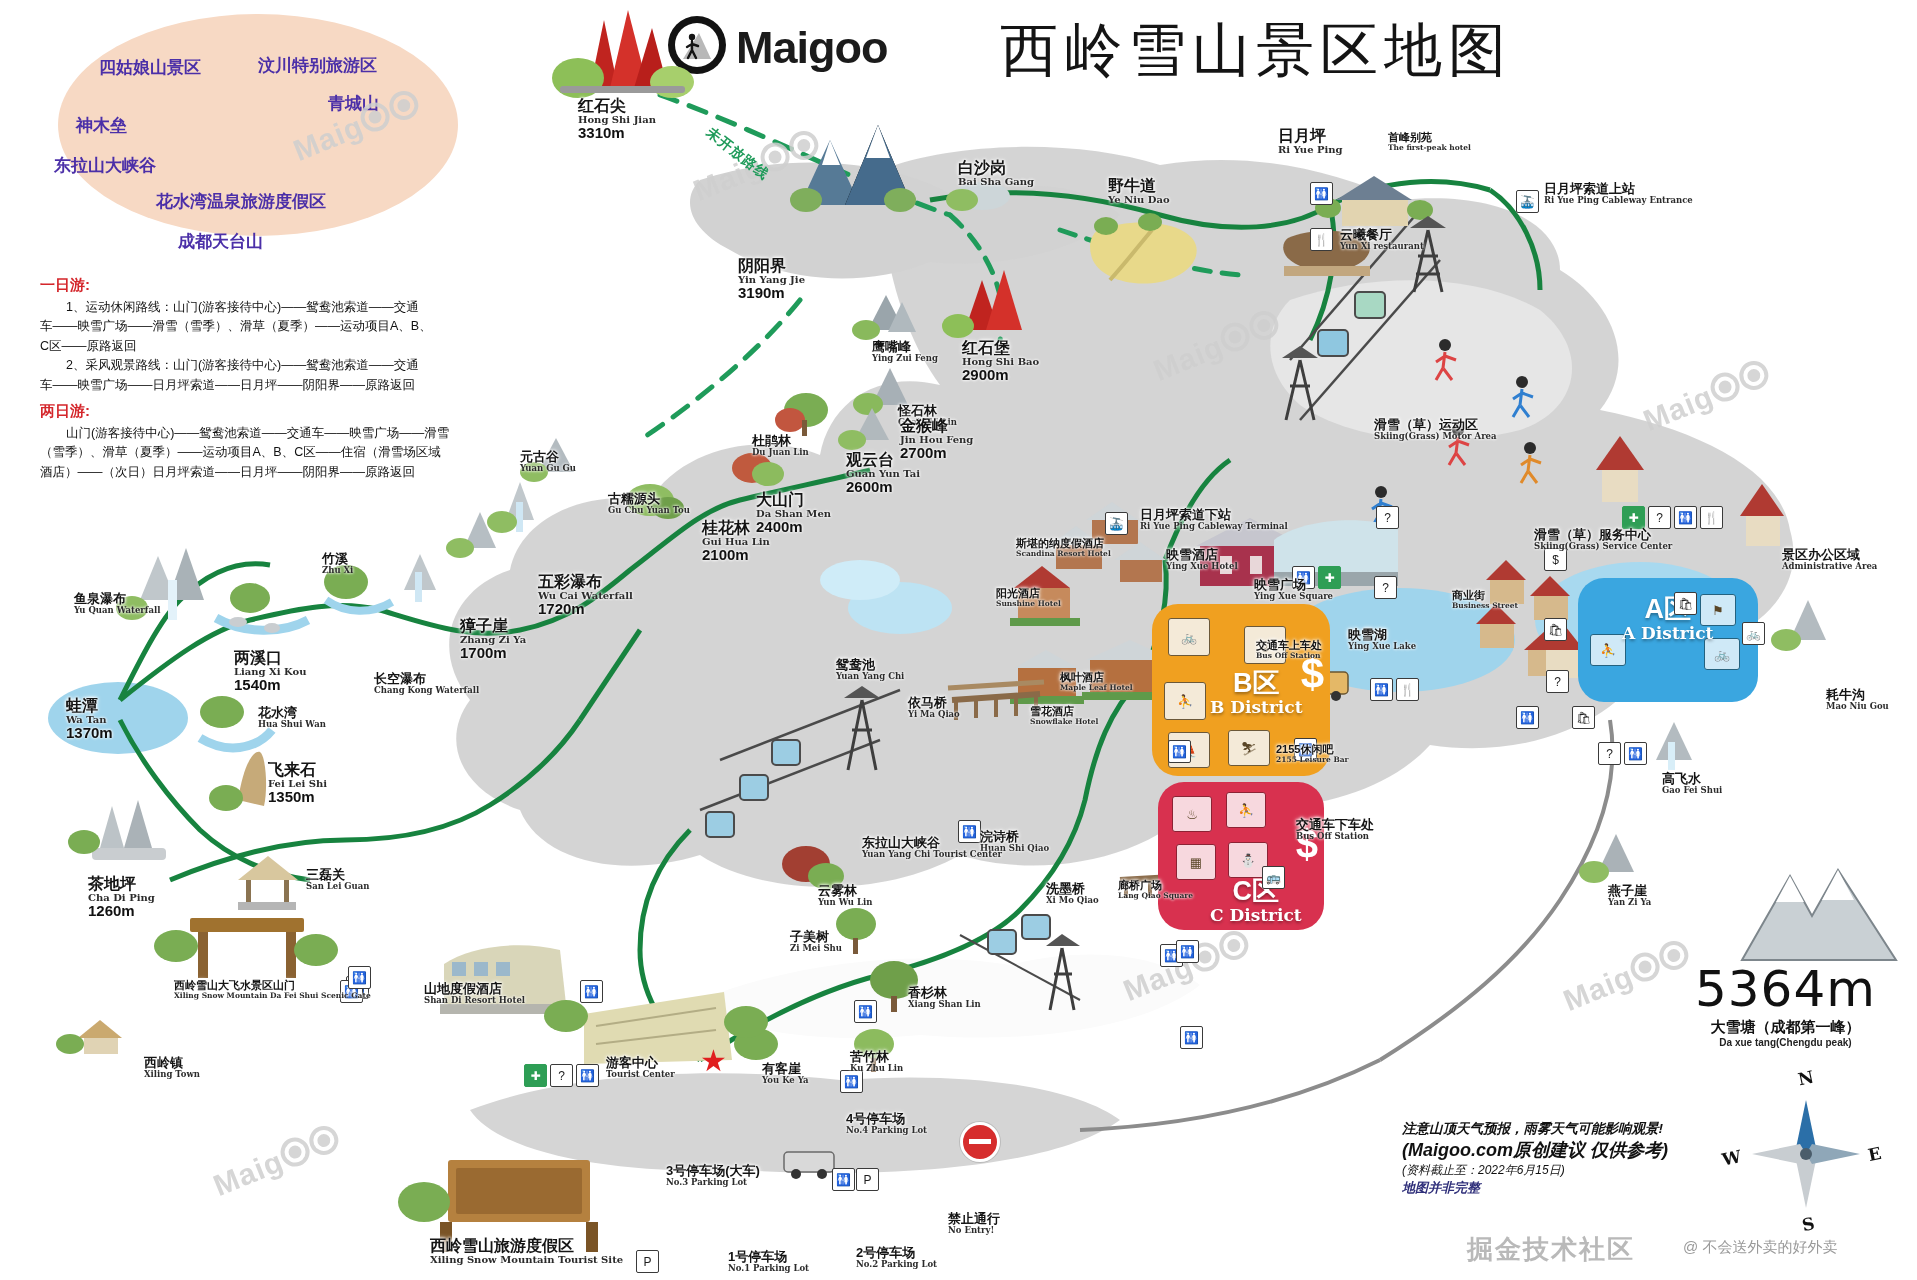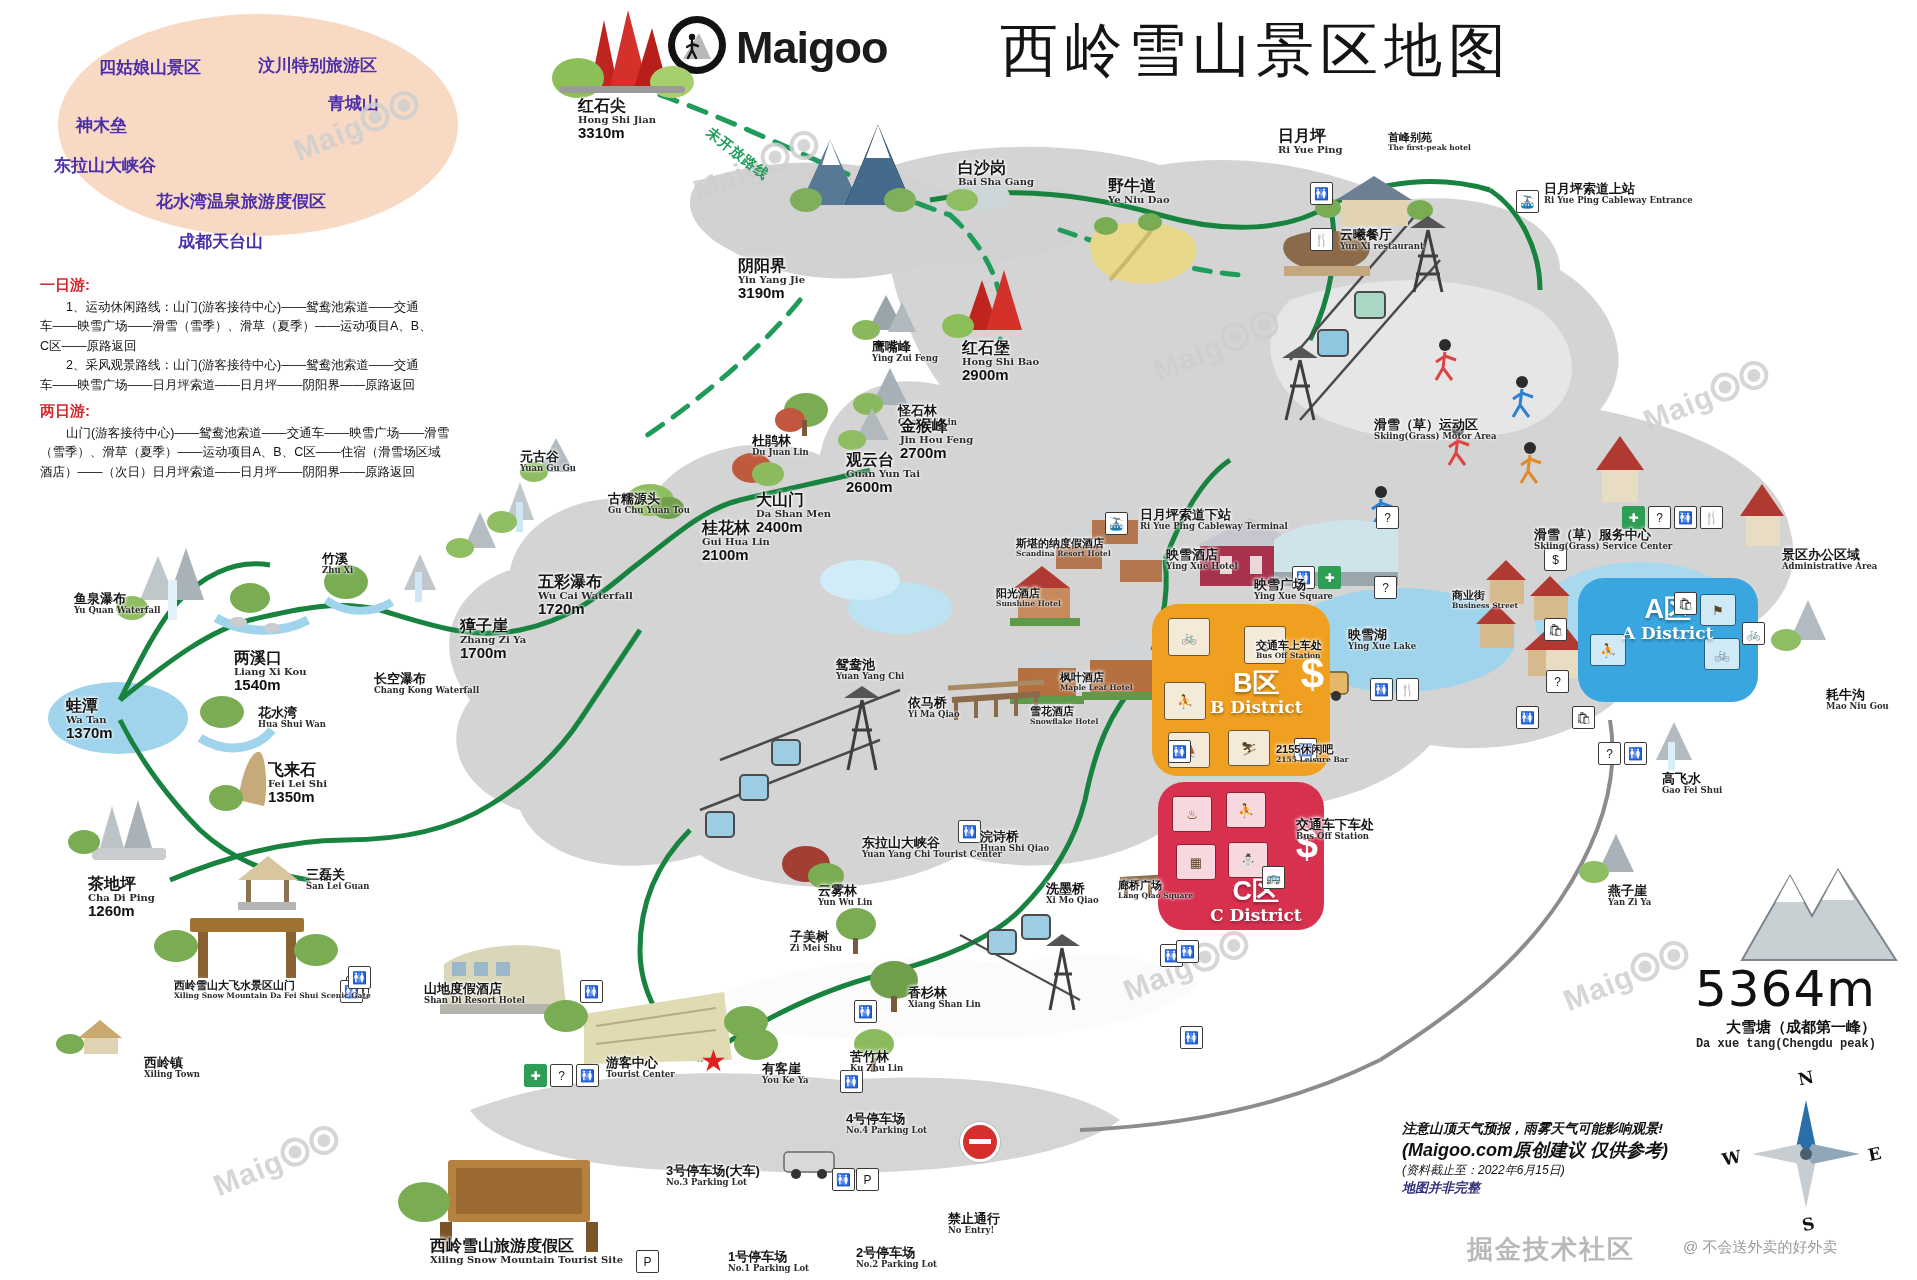--- a/index.html
+++ b/index.html
@@ -80,26 +80,26 @@
   .fac.green{background:#2e9e55;border-color:#2e9e55;color:#fff;}
 
   
   .wm{position:absolute;color:#cfcfcf;font-weight:800;font-size:30px;
     transform:rotate(-22deg);opacity:.85;user-select:none;letter-spacing:1px;}
   .wm .o{display:inline-block;width:21px;height:21px;border-radius:50%;
     border:4px solid #cfcfcf;vertical-align:-2px;margin:0 1px;position:relative;}
   .wm .o::after{content:"";position:absolute;inset:4px;border-radius:50%;background:#cfcfcf;}
 
   
-  .elev{position:absolute;left:1695px;top:960px;text-align:right;}
+  .elev{position:absolute;left:1695px;top:960px;text-align:center;}
   .elev .big{font-size:50px;font-weight:500;color:#111;letter-spacing:1px;
     font-family:"DejaVu Sans","Liberation Sans",sans-serif;}
   .elev .cn{font-size:15px;font-weight:700;color:#111;}
-  .elev .en{font-size:12px;font-weight:700;color:#222;
-    font-family:Liberation Mono, monospace;}
+  .elev .en{font-size:10px;font-weight:700;color:#222;
+    font-family:Liberation Sans, sans-serif;}
 
   
   .compass{position:absolute;left:1742px;top:1090px;width:128px;height:128px;}
   .compass .lbl{position:absolute;font-size:17px;font-weight:700;color:#111;
     font-family:"DejaVu Serif","Liberation Serif",serif;}
 
   
   .disc{position:absolute;left:1402px;top:1120px;color:#111;font-style:italic;}
   .disc .l1{font-size:13.5px;font-weight:700;}
   .disc .l2{font-size:18px;font-weight:700;}

